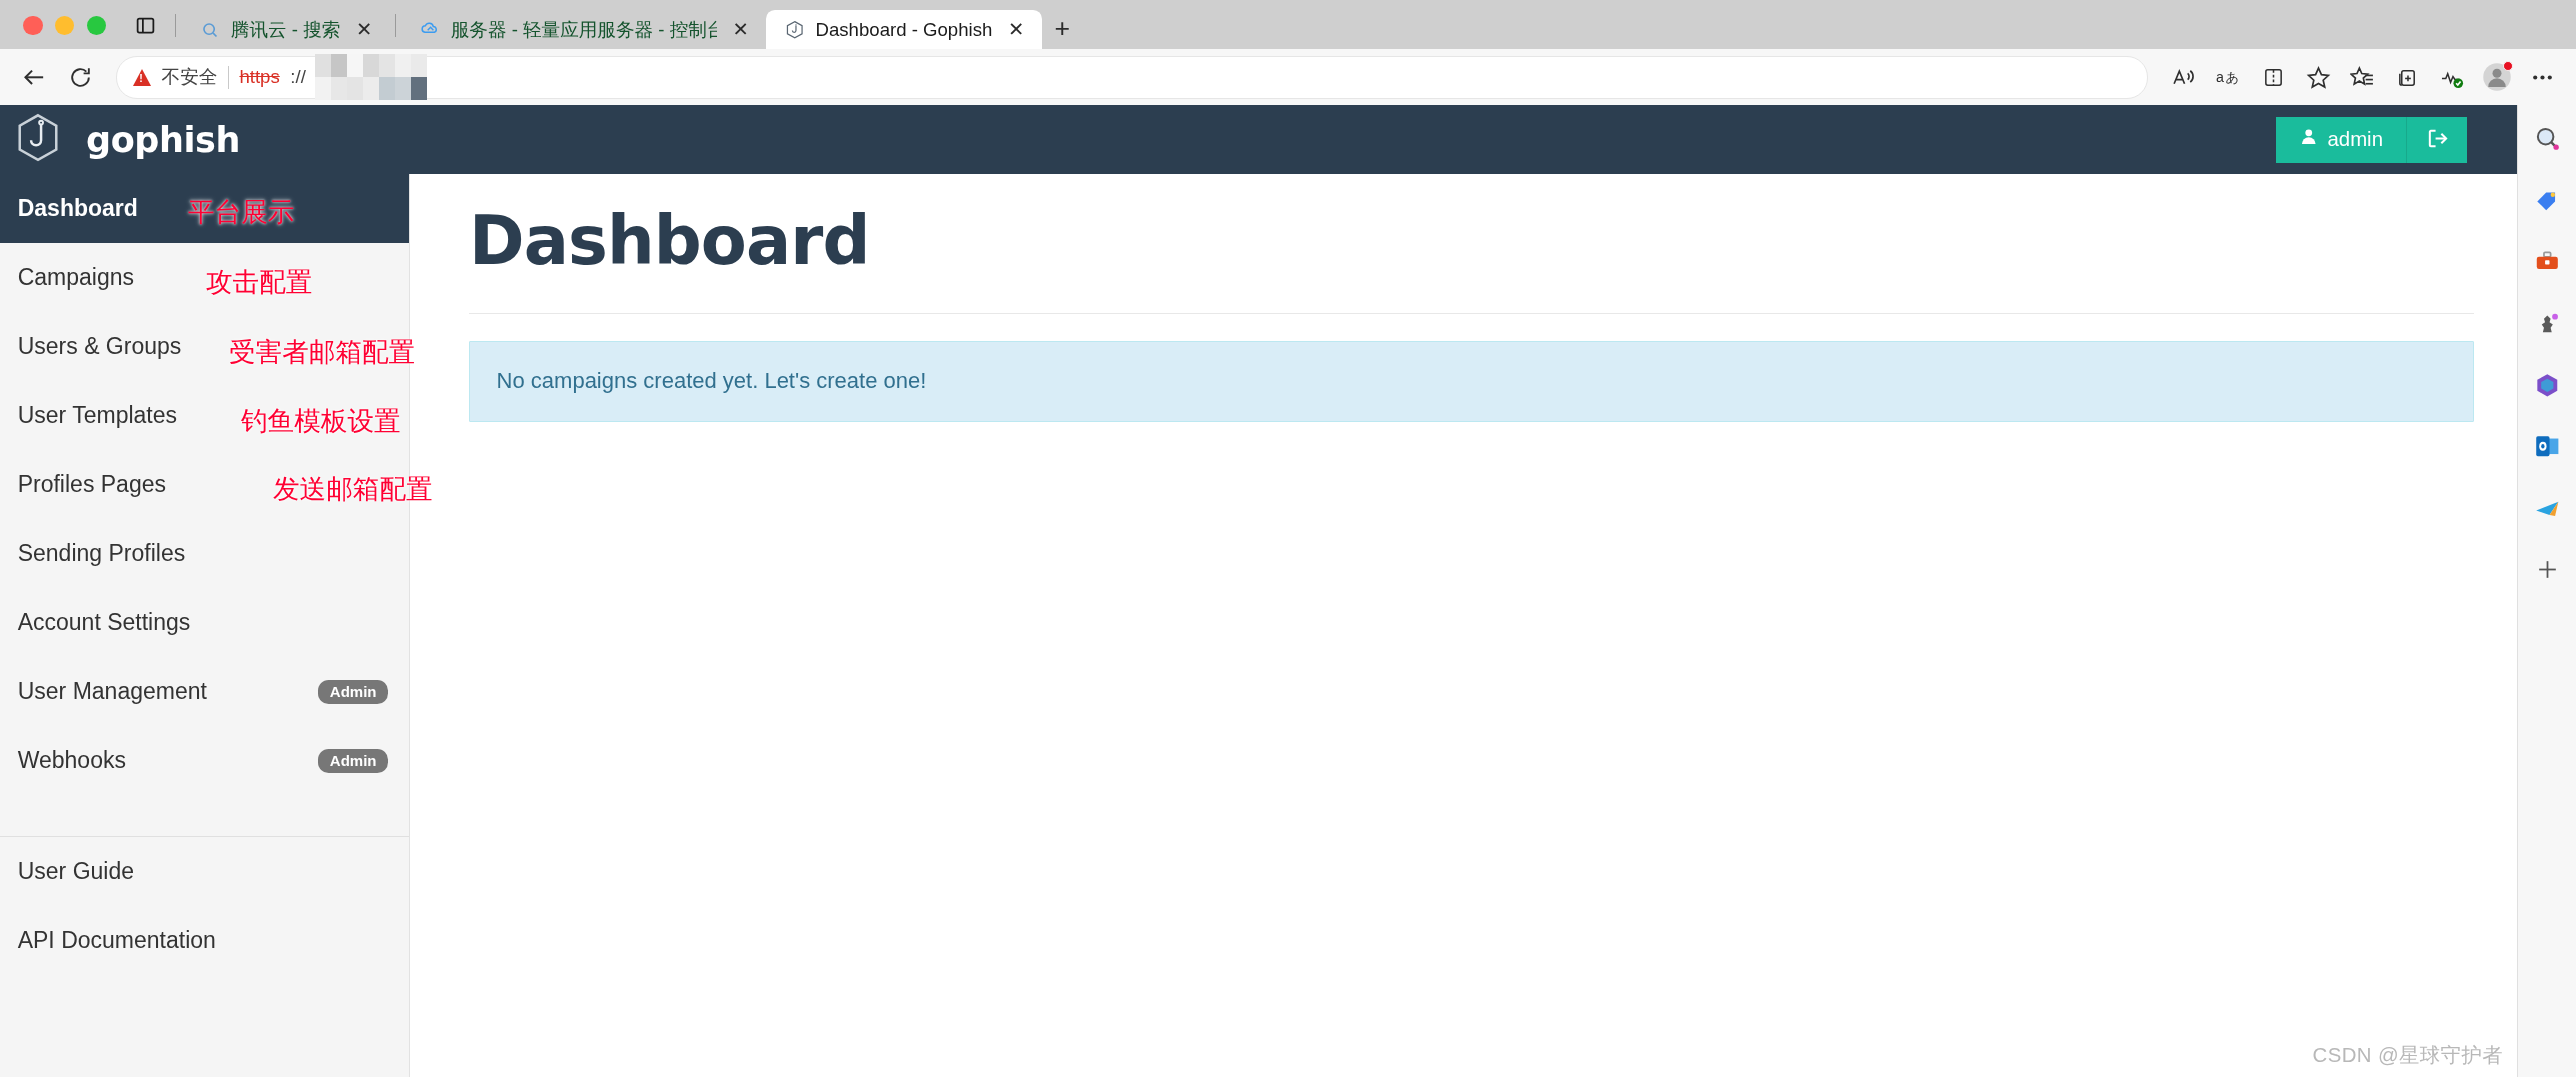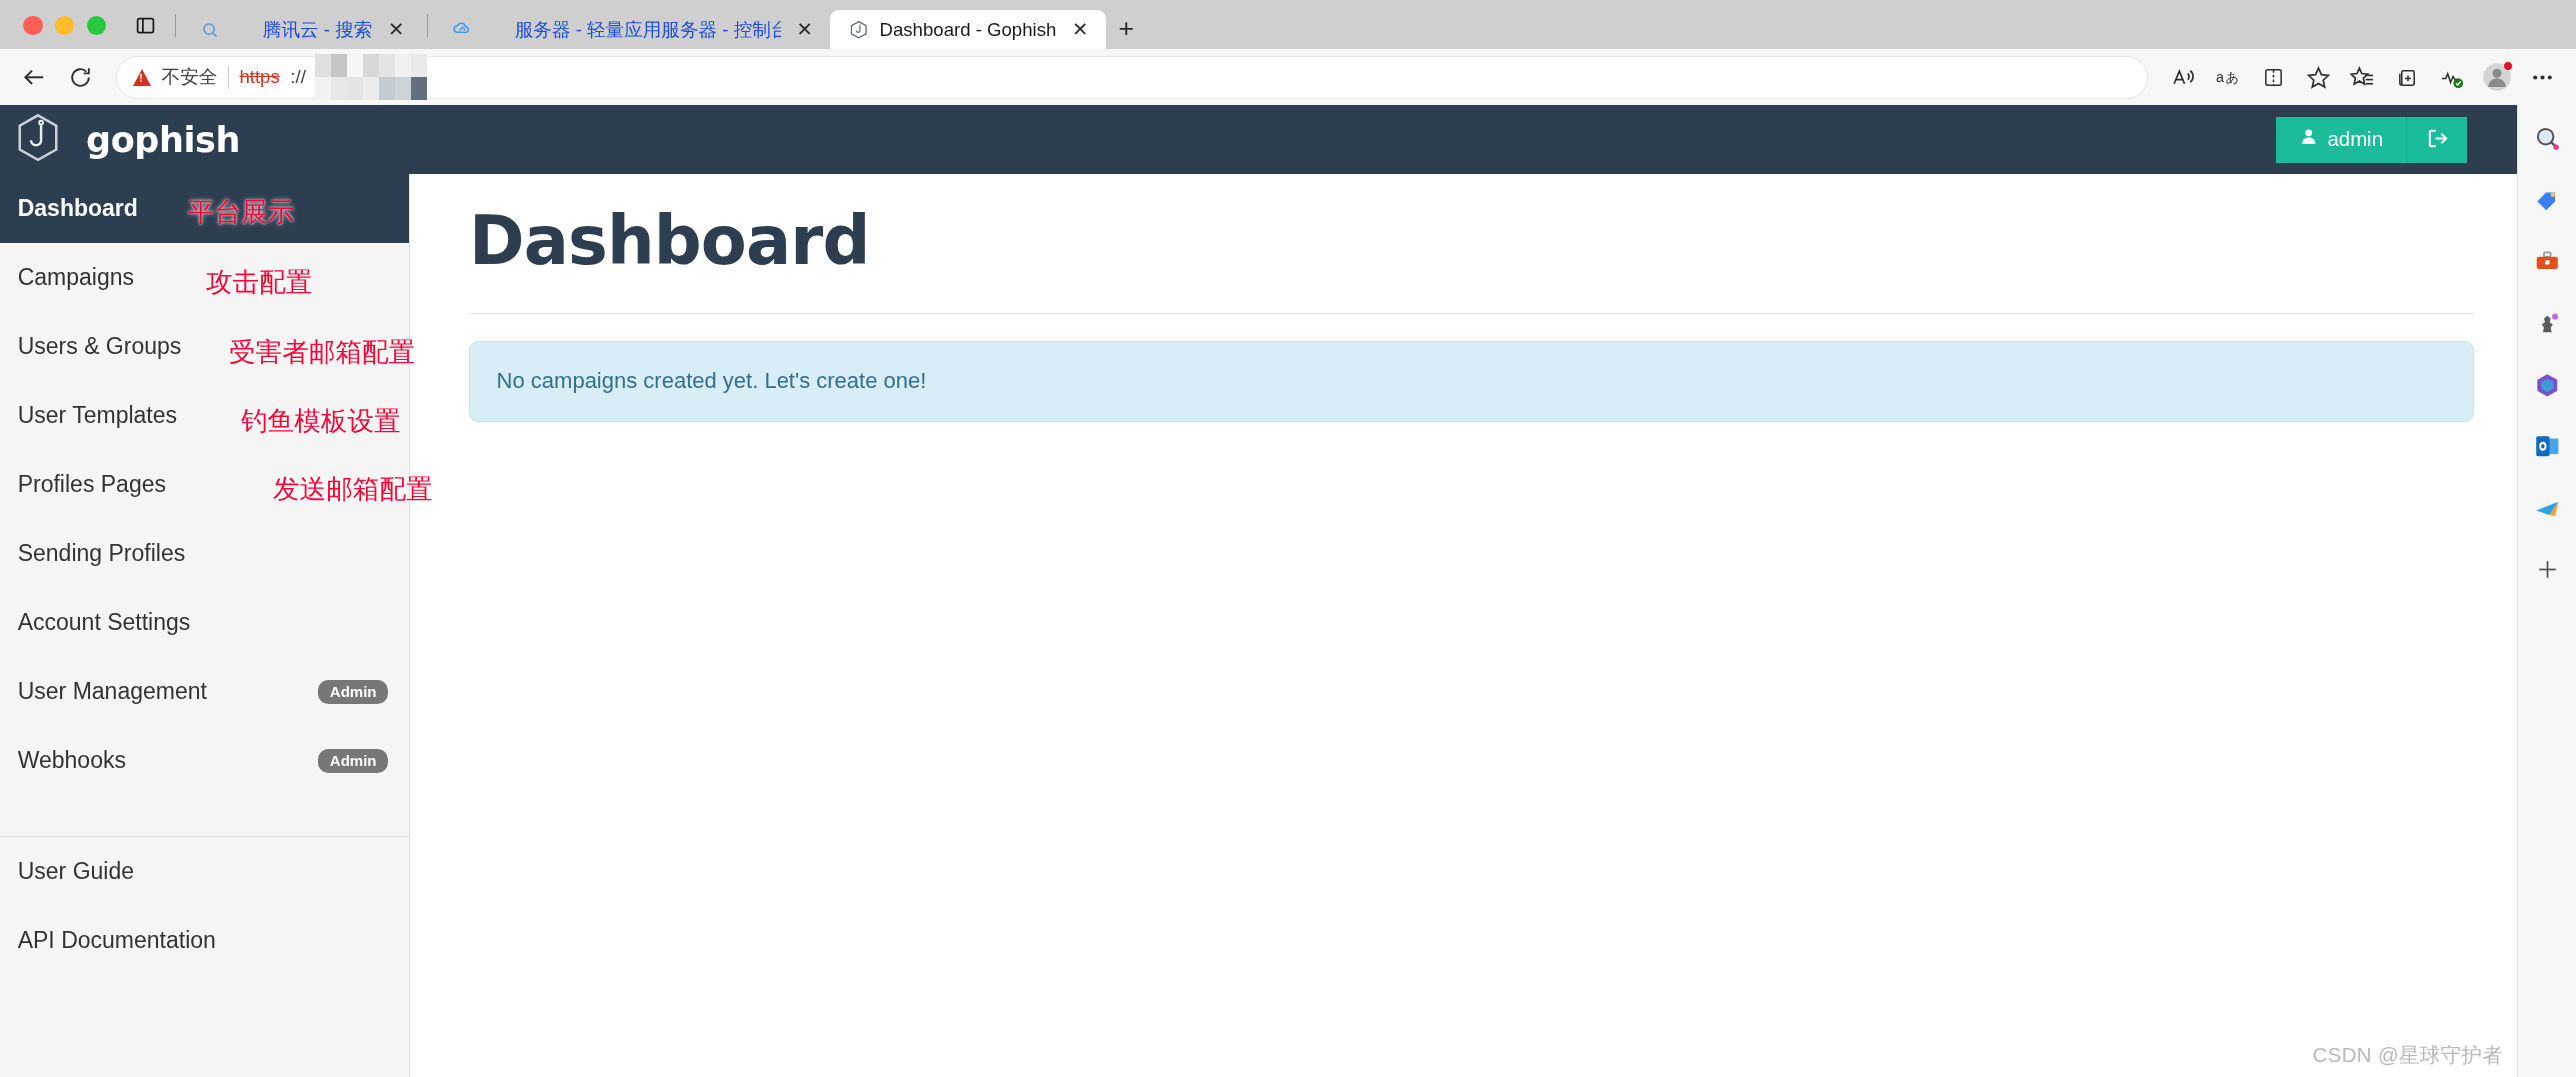--- a/index.html
+++ b/index.html
@@ -36,21 +36,21 @@
   }
   .tab.inactive { background: transparent; }
   .tab.active { background: #ffffff; align-items: center; }
   .tab .ticon { width:21px; height:21px; flex:0 0 21px; display:flex; align-items:center; justify-content:center; }
   .tab .tlabel {
     font-size: 18.6px; color: #1b1b1b; white-space: nowrap;
     overflow: hidden; text-overflow: clip; max-width: 266px;
   }
   .tab .tclose { width:26.6px; height:26.6px; display:flex; align-items:center; justify-content:center;
     font-size:19.5px; color:#2b2b2b; flex:0 0 26.6px; }
-  .tab.inactive .tlabel { color:#1d4ed8;margin-left:32px; }
+  .tab.inactive .tlabel { color:#14532d; }
   .newtab { width:41px; height:37px; display:flex; align-items:center; justify-content:center;
     font-size:26.6px; color:#2b2b2b; margin-bottom:1.8px; font-weight:300; }
 
   .toolbar {
     height: 57px; background: #f7f7f7; display:flex; align-items:center;
     padding: 0 12.4px; gap: 3.5px; border-bottom:0.9px solid #e3e3e3;
   }
   .tbbtn { width:43px; height:43px; display:flex; align-items:center; justify-content:center;
            border-radius:5.3px; color:#2f2f2f; }
   .urlbar {
@@ -127,21 +127,21 @@
 
   .main {
     flex:1; background:#ffffff; padding: 32px 43px 0 59px; position:relative; overflow:hidden;
   }
   .page-title {
     font-size: 67px; font-weight: 700; color:#2c3e50; letter-spacing:-0.9px;
     font-family:"DejaVu Sans", sans-serif; line-height:1.05;
   }
   .title-rule { height:0.9px; background:#e8e8e8; margin: 37px 0 26.6px 0; }
   .alert-info {
-    background:#d9edf7; border:0.9px solid #bce8f1; border-radius:9px;
+    background:#d9edf7; border:0.9px solid #bce8f1; border-radius:1px;
     padding: 26.6px 26.6px; color:#31708f; font-size: 22px;
   }
 
   
   .anno {
     position:absolute; color:#ff0033; font-size:26.6px; font-weight:500;
     white-space:nowrap; font-family:"DejaVu Sans", sans-serif;
     text-shadow: 0 0 2.7px rgba(255,255,255,0.95), 0 0 5.3px rgba(255,255,255,0.7);
     z-index: 40; pointer-events:none;
   }

